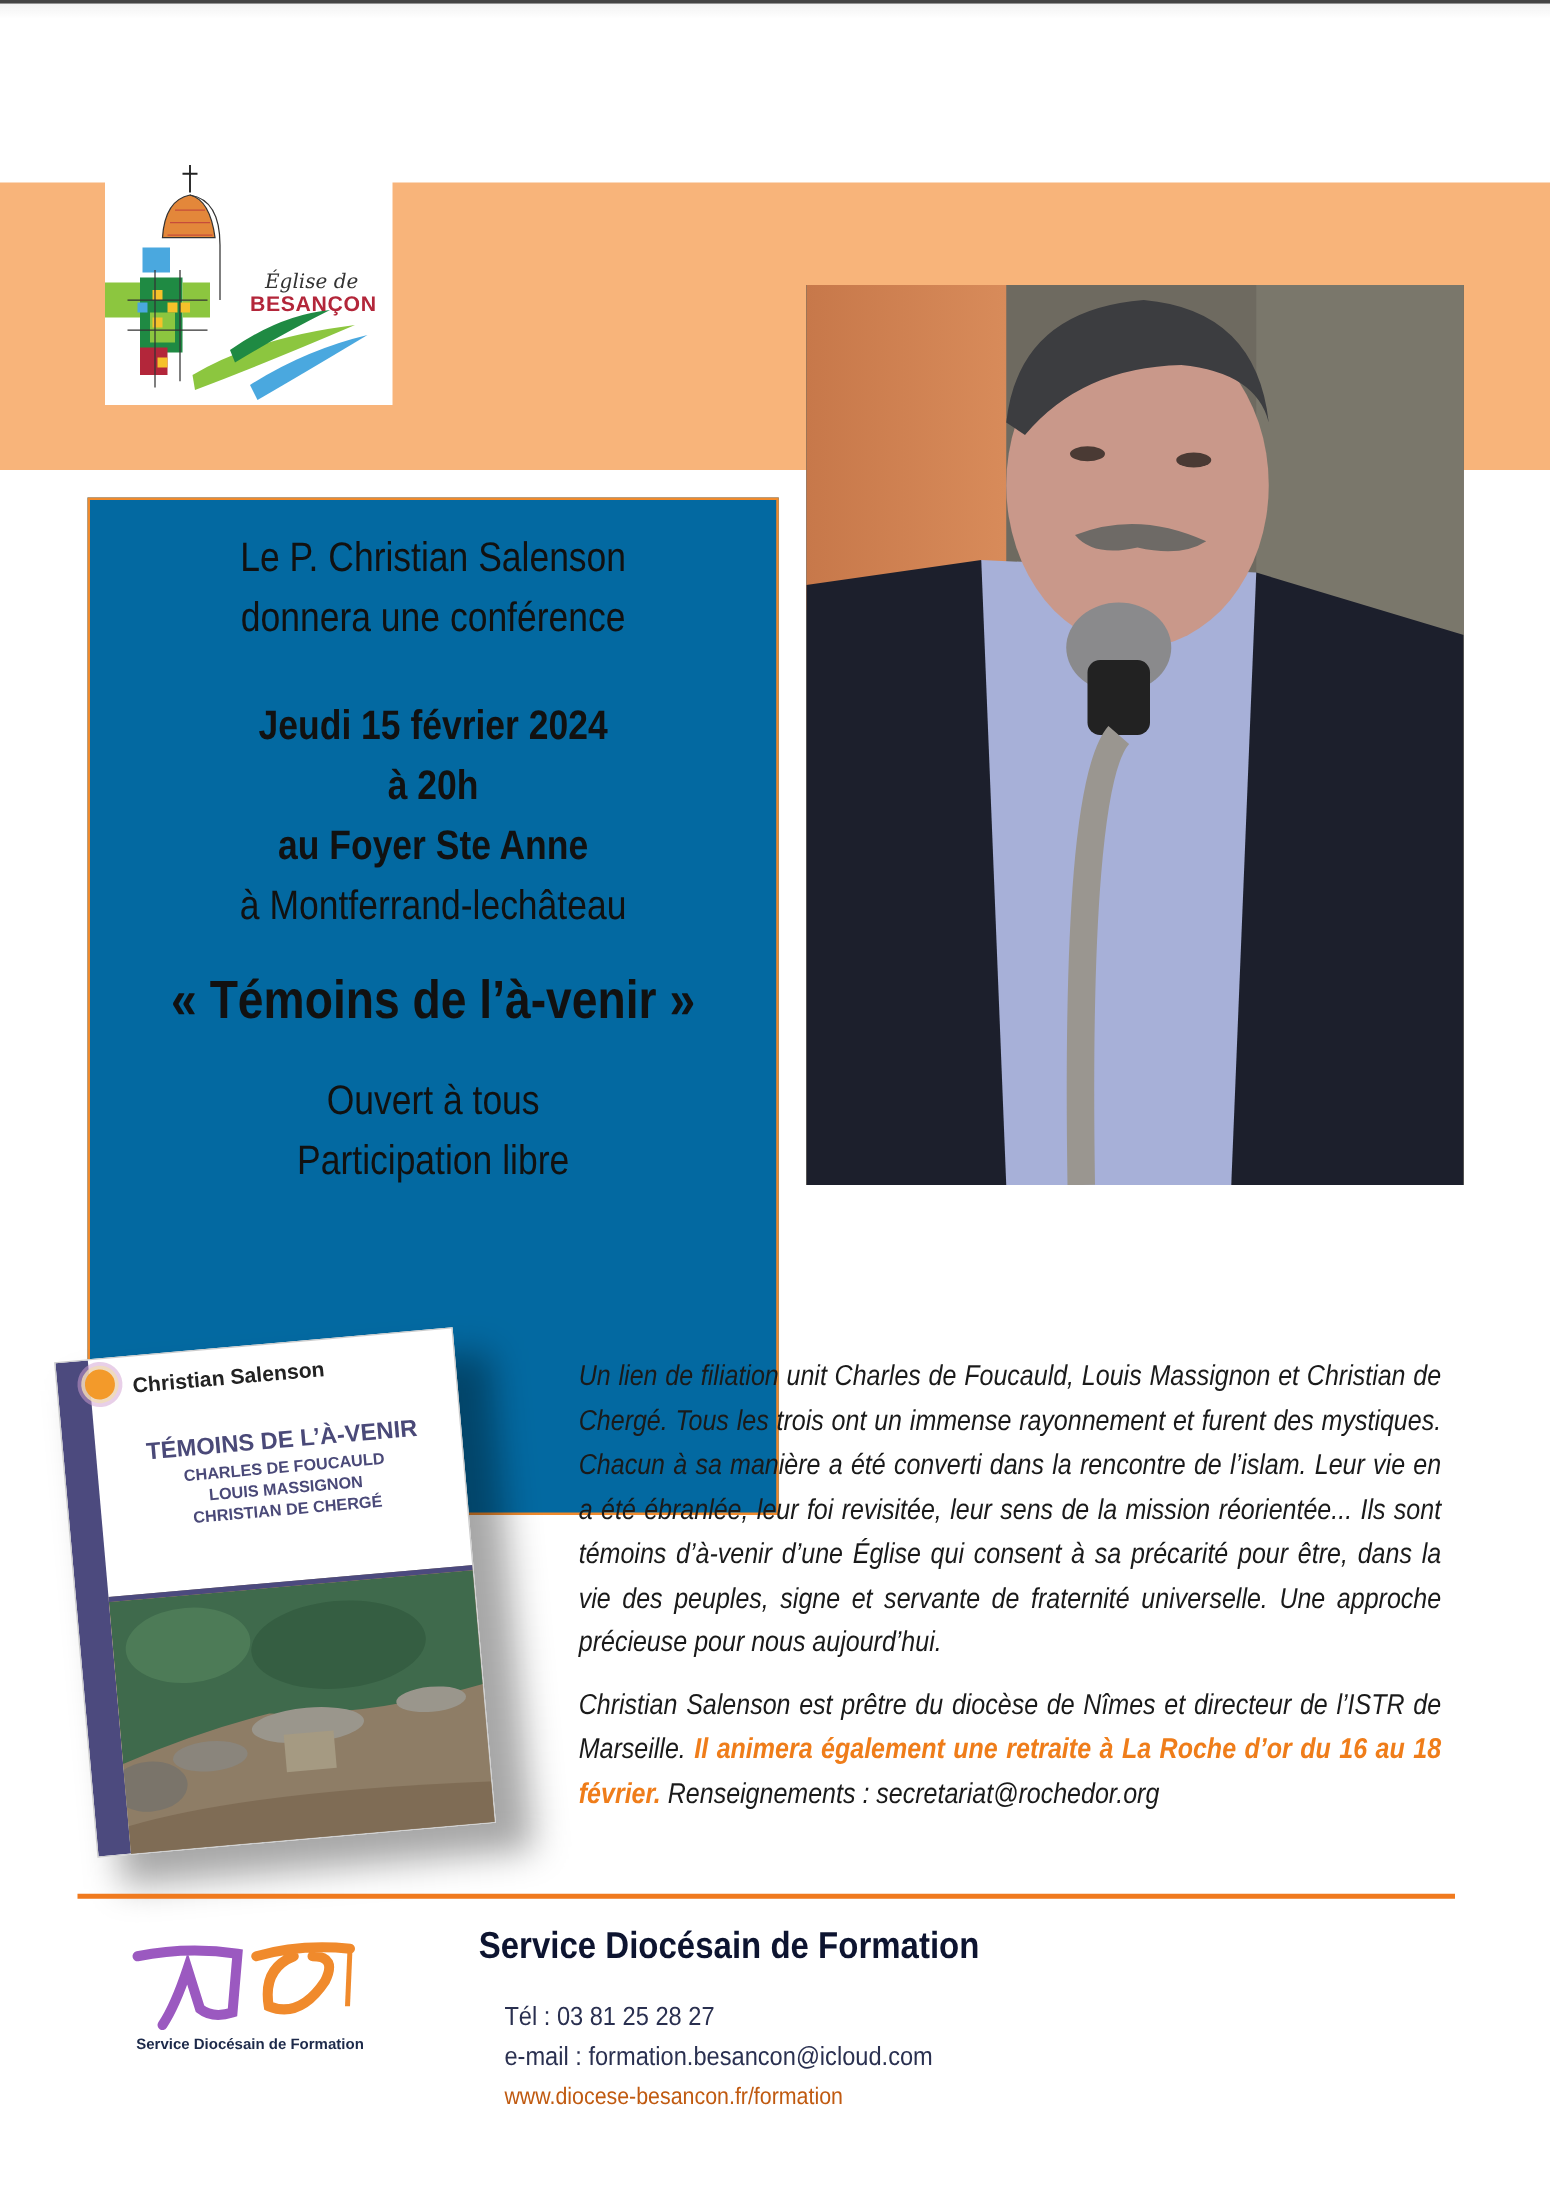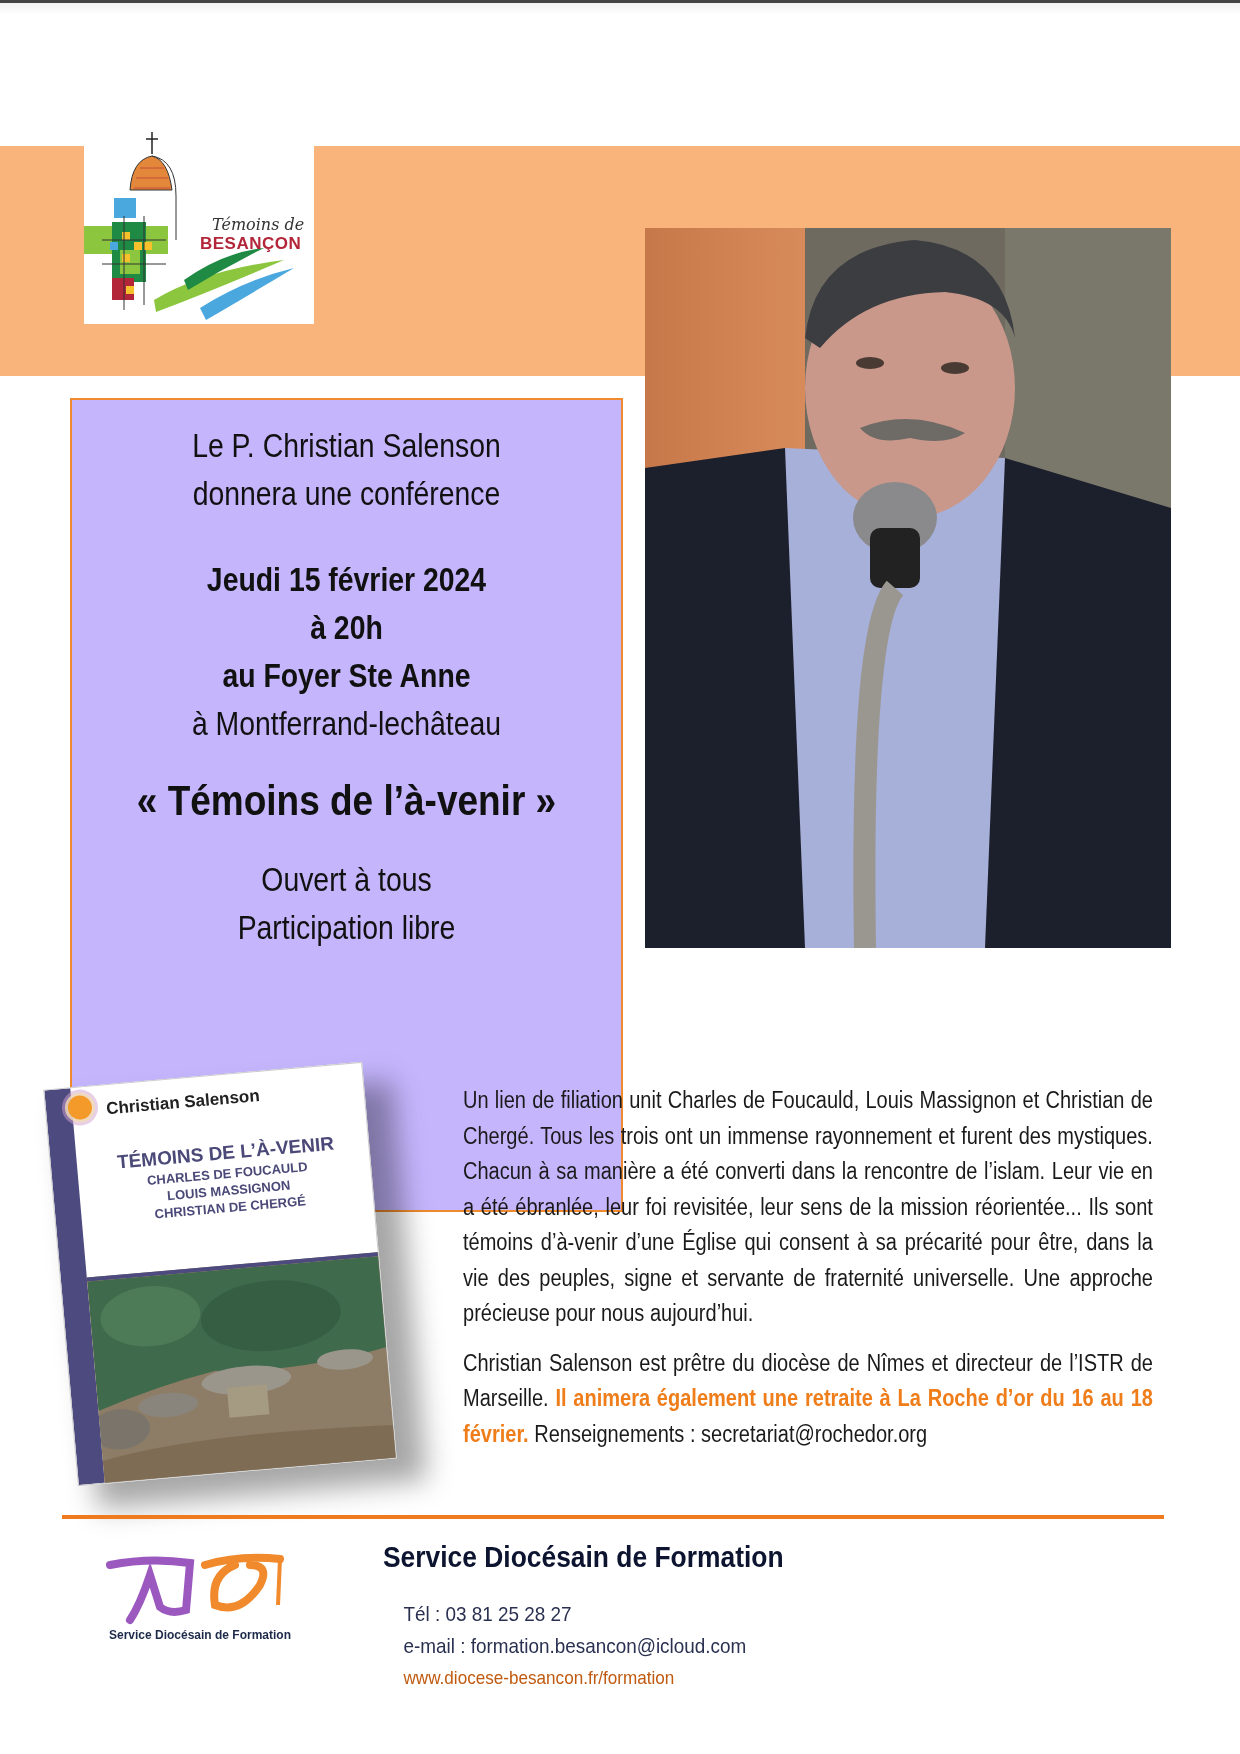--- a/index.html
+++ b/index.html
@@ -20,21 +20,21 @@
   .logo-script { position: absolute; left: 128px; top: 85px; font-family: "DejaVu Serif", serif;
     font-style: italic; font-size: 16px; color: #333; letter-spacing: 0px; }
   .logo-name { position: absolute; left: 116px; top: 104px; font-size: 17px; color: #b3263a;
     font-weight: bold; letter-spacing: 0.5px; }
 
   .photo { position: absolute; left: 645px; top: 228px; width: 526px; height: 720px; overflow: hidden;
     background: #6a6256; }
 
   .info-box {
     position: absolute; left: 70px; top: 398px; width: 553px; height: 814px;
-    border: 2px solid #f08a2c; background: #c4b5fd; box-sizing: border-box;
+    border: 2px solid #f08a2c; background: #0369a1; box-sizing: border-box;
     text-align: center; font-family: "Liberation Sans Narrow", "Liberation Sans", sans-serif;
   }
   .info-box .ln { display: block; font-size: 33px; line-height: 48px; color: #111;
     transform: scaleX(0.86); transform-origin: center; white-space: nowrap; }
   .info-box .b { font-weight: bold; }
   .info-box .title { font-size: 43px; font-weight: bold; line-height: 60px; }
 
   .book-shadow { position: absolute; left: 80px; top: 1095px; width: 330px; height: 400px;
     background: rgba(0,0,0,0.35); filter: blur(14px); transform: rotate(-5deg); }
   .book {
@@ -47,21 +47,21 @@
     background: #f39a2a; box-shadow: 0 0 0 3px rgba(240,220,180,0.8), 0 0 0 6px rgba(210,160,210,0.5); }
   .book-author { position: absolute; left: 60px; top: 14px; font-size: 17px; font-weight: bold; color: #222; }
   .book-title { position: absolute; left: 30px; top: 66px; width: 290px; text-align: center; color: #4a4978;
     font-size: 13px; line-height: 17px; font-weight: bold; }
   .book-title .main { font-size: 19px; line-height: 24px; }
   .book-photo { position: absolute; left: 26px; top: 190px; width: 300px; height: 210px;
     border-top: 4px solid #4c4a7e; overflow: hidden; background: #8b7a63; }
 
   .desc { position: absolute; left: 463px; top: 1083px; width: 690px;
     font-family: "Liberation Sans Narrow", "Liberation Sans", sans-serif; font-size: 23px; line-height: 35.5px;
-    color: #1a1a1a; text-align: justify; }
+    color: #1a1a1a; text-align: justify; font-style: italic; }
   .desc p { margin: 0; }
   .desc .p2 { margin-top: 14px; }
   .desc .hl { color: #ef7d1a; font-weight: bold; }
   .desc .inner { transform: scaleX(0.87); transform-origin: left top; width: 793px; }
 
   .footer-rule { position: absolute; left: 62px; top: 1515px; width: 1102px; height: 4px; background: #f07a1e; }
   .footer-logo { position: absolute; left: 90px; top: 1535px; width: 220px; height: 120px; }
   .footer-logo-label { position: absolute; left: 90px; top: 1628px; width: 220px; text-align: center;
     font-size: 12px; font-weight: bold; color: #1d2a4a; white-space: nowrap; }
   .footer-title { position: absolute; left: 383px; top: 1540px; font-size: 30px; font-weight: bold; color: #0d1430;
@@ -100,21 +100,21 @@
     <rect x="38" y="124" width="8" height="8" fill="#f6c12a"></rect>
     <rect x="60" y="112" width="8" height="8" fill="#f6c12a"></rect>
     <rect x="26" y="112" width="8" height="8" fill="#4aa8df"></rect>
     <rect x="42" y="156" width="8" height="8" fill="#f6c12a"></rect>
     <path d="M40 86 L40 180 M60 86 L60 175 M18 110 L82 110 M18 134 L82 134" stroke="#333" stroke-width="1" fill="none"></path>
 
     <path d="M70 170 Q120 140 200 130 Q130 160 72 182 Z" fill="#8cc63f"></path>
     <path d="M100 150 Q140 122 180 118 Q140 138 104 160 Z" fill="#1f8a43"></path>
     <path d="M116 178 Q160 150 210 138 Q160 168 122 190 Z" fill="#4aa8df"></path>
   </svg>
-  <span class="logo-script">Témoins de</span>
+  <span class="logo-script">Église de</span>
   <span class="logo-name">BESANÇON</span>
 </div>
 
 <div class="photo">
   <svg width="526" height="720" viewBox="0 0 526 720">
     <defs>
       <linearGradient id="wood" x1="0" x2="1">
         <stop offset="0" stop-color="#c7784a"></stop>
         <stop offset="1" stop-color="#d88b5a"></stop>
       </linearGradient>

